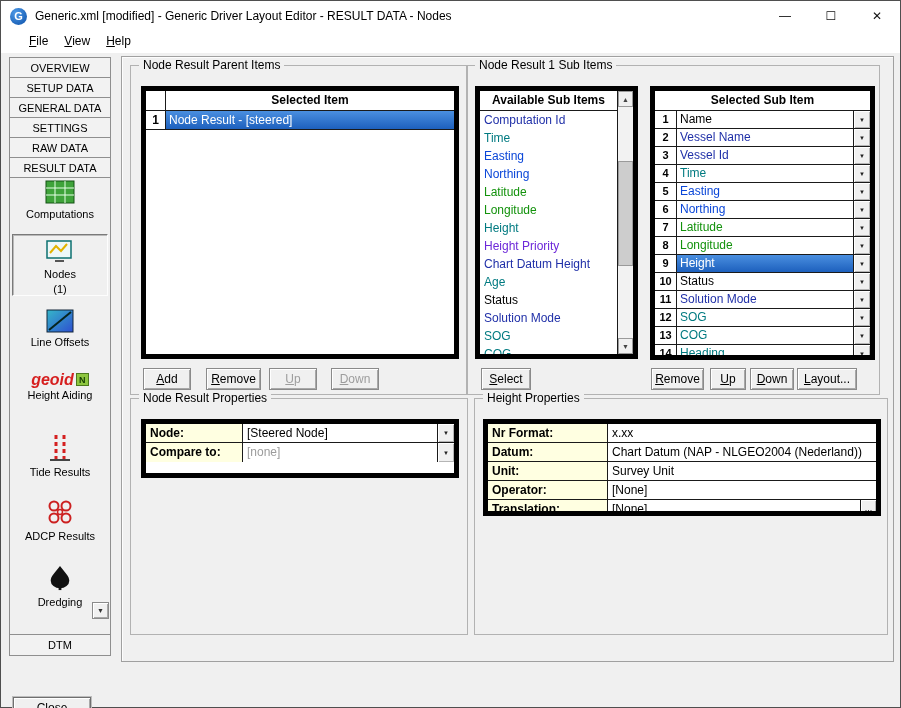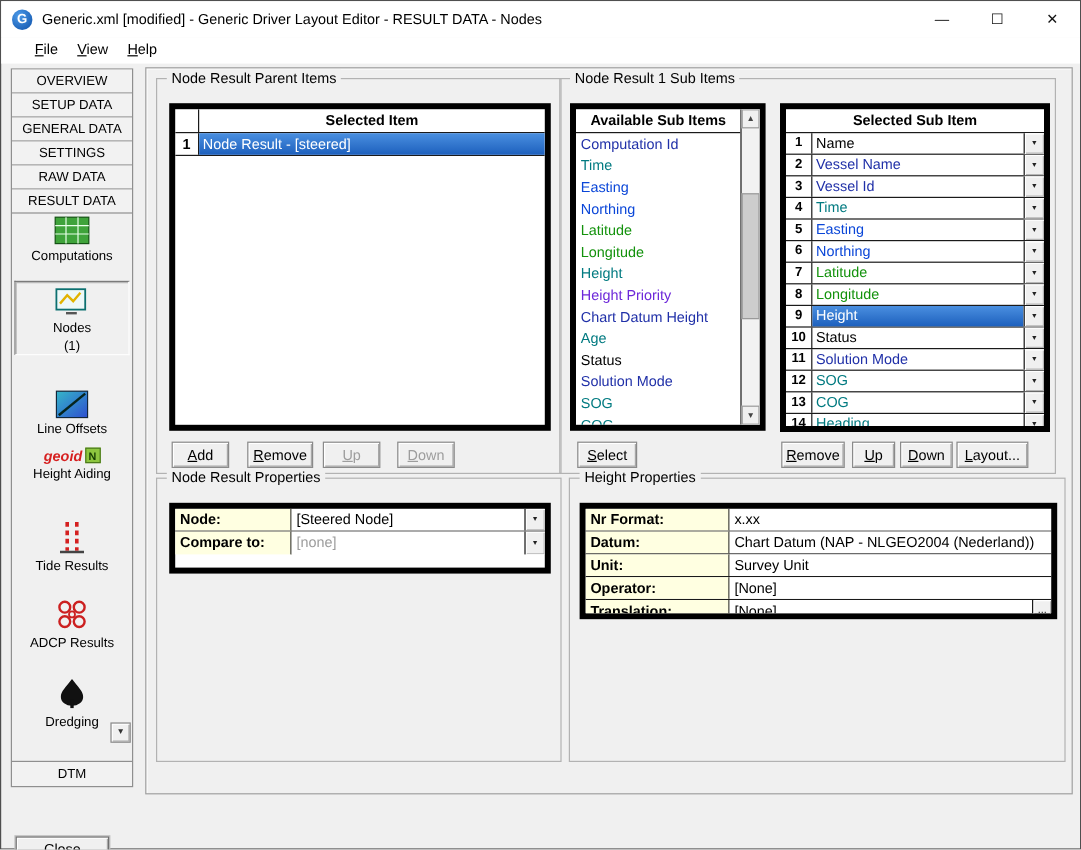--- a/index.html
+++ b/index.html
@@ -18,21 +18,21 @@
   #menubar { position:absolute; left:0; top:30px; right:0; height:22px; background:#fff; display:flex; align-items:flex-start; padding-left:20px; }
   .menu-item { padding:3px 8px; font-size:12px; }
 
   
   #sidebar { position:absolute; left:8px; top:56px; width:102px; height:599px; border:1px solid #8f8f8f; background:#f0f0f0; }
   .nav-btn { width:100%; height:20px; border-bottom:1px solid #8f8f8f; background:#f2f2f2; font-size:11px; display:flex; align-items:center; justify-content:center; }
   .tool { position:absolute; left:2px; width:96px; display:flex; flex-direction:column; align-items:center; text-align:center; font-size:11px; line-height:12px; gap:3px; padding-top:3px; }
   .tool.selected { border:1px solid; border-color:#7a7a7a #fdfdfd #fdfdfd #7a7a7a; box-shadow:inset 1px 1px 0 #b9b9b9; background:#f0f0f0; }
   .tool .ticon { display:flex; align-items:center; justify-content:center; }
   .geoid-wrap { display:flex; align-items:center; gap:2px; }
-  .geoid-txt { color:#d61f1f; font-weight:bold; font-style:italic; font-size:12px; }
+  .geoid-txt { color:#d61f1f; font-weight:bold; font-style:italic; font-size:16px; }
   .geoid-n { width:13px; height:13px; background:#8dc63f; border:1px solid #4c7a1d; color:#143c00; font-size:9px; font-weight:bold; display:flex; align-items:center; justify-content:center; }
   #dtm-button { position:absolute; left:0; bottom:0; width:100%; height:21px; border-top:1px solid #8f8f8f; background:#f2f2f2; font-size:11px; display:flex; align-items:center; justify-content:center; }
   #dredge-drop { position:absolute; left:82px; top:544px; width:17px; height:17px; background:#f0f0f0; border:1px solid #8a8a8a; box-shadow:inset 1px 1px 0 #fff, inset -1px -1px 0 #a8a8a8; font-size:7px; display:flex; align-items:center; justify-content:center; color:#333; }
 
   
   #main-panel { position:absolute; left:120px; top:55px; width:773px; height:606px; border:1px solid #a0a0a0; box-shadow:inset 1px 1px 0 #fdfdfd; background:#f0f0f0; }
   .group { position:absolute; border:1px solid #b2b2b2; }
   .group-title { position:absolute; top:-8px; left:8px; background:#f0f0f0; padding:0 4px; font-size:12px; }
 
   
@@ -127,21 +127,21 @@
           <span class="ticon">
             <svg width="30" height="27" viewBox="0 0 30 27">
               <rect x="2" y="3" width="24" height="17" fill="#eef8f8" stroke="#0c7070" stroke-width="1.5"></rect>
               <polyline points="5,15 11,8 16,13 22,6" fill="none" stroke="#e2b300" stroke-width="2"></polyline>
               <rect x="10" y="22" width="9" height="2" fill="#555"></rect>
             </svg>
           </span>
           <div class="tlabel">Nodes</div>
           <div class="tsublabel">(1)</div>
         </div>
-        <div class="tool" style="top: 264px;">
+        <div class="tool" style="top: 248px;">
           <span class="ticon">
             <svg width="28" height="24" viewBox="0 0 28 24">
               <defs>
                 <linearGradient id="lg1" x1="0" y1="0" x2="1" y2="1">
                   <stop offset="0" stop-color="#35b6c9"></stop>
                   <stop offset="1" stop-color="#2e4fd0"></stop>
                 </linearGradient>
               </defs>
               <rect x="1" y="1" width="26" height="22" fill="url(#lg1)" stroke="#12263a"></rect>
               <line x1="3" y1="21" x2="25" y2="3" stroke="#06251e" stroke-width="2"></line>

